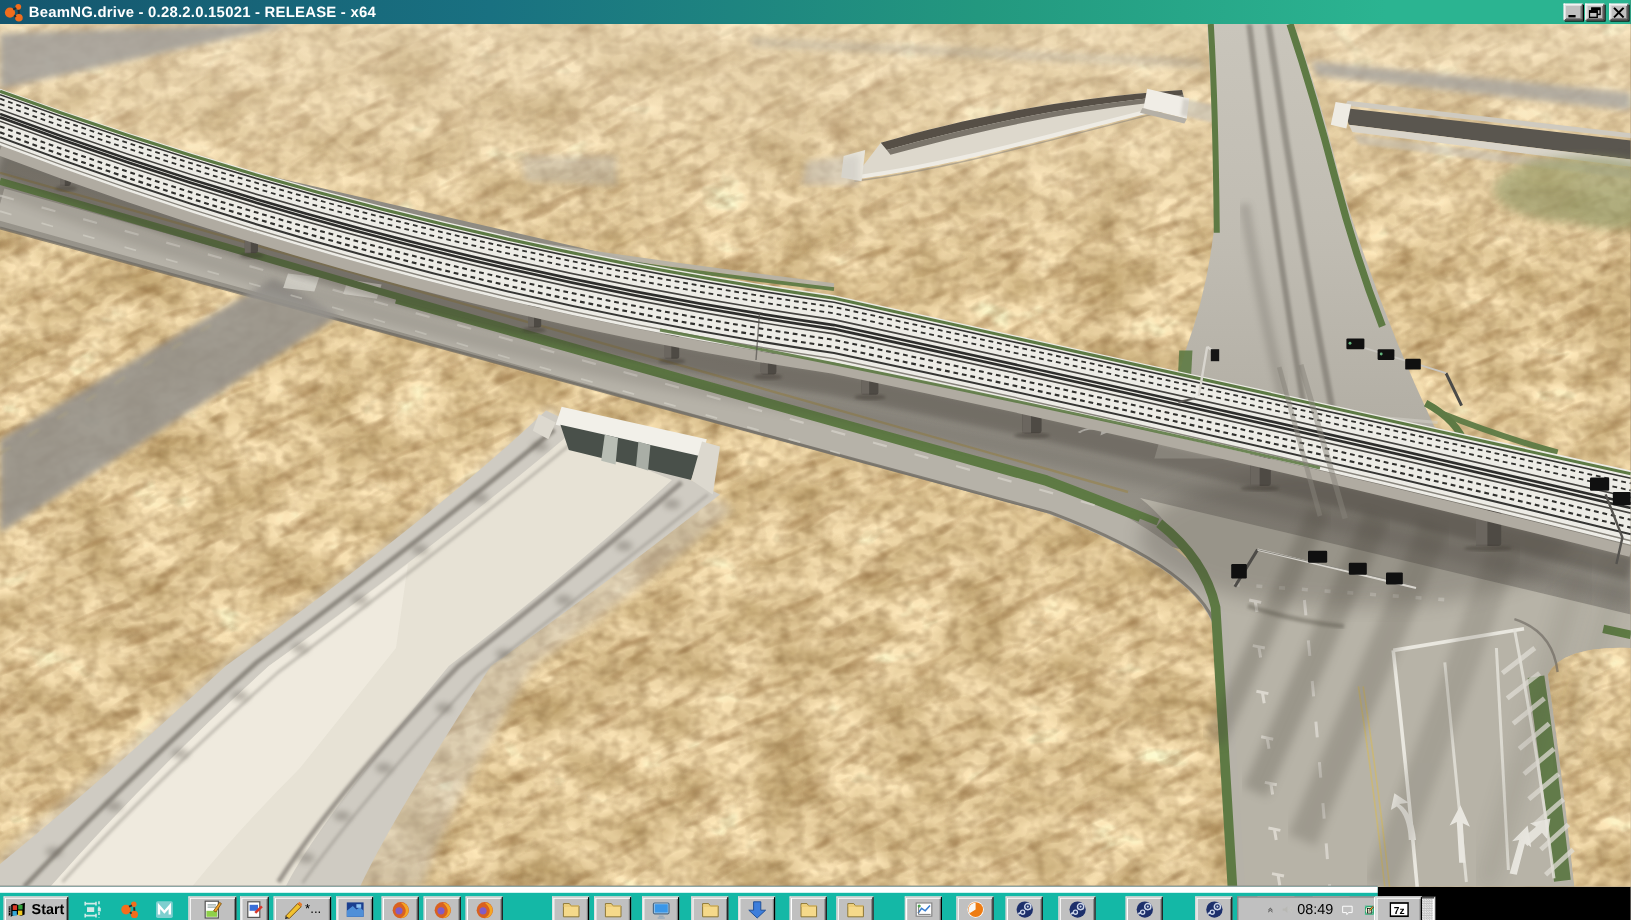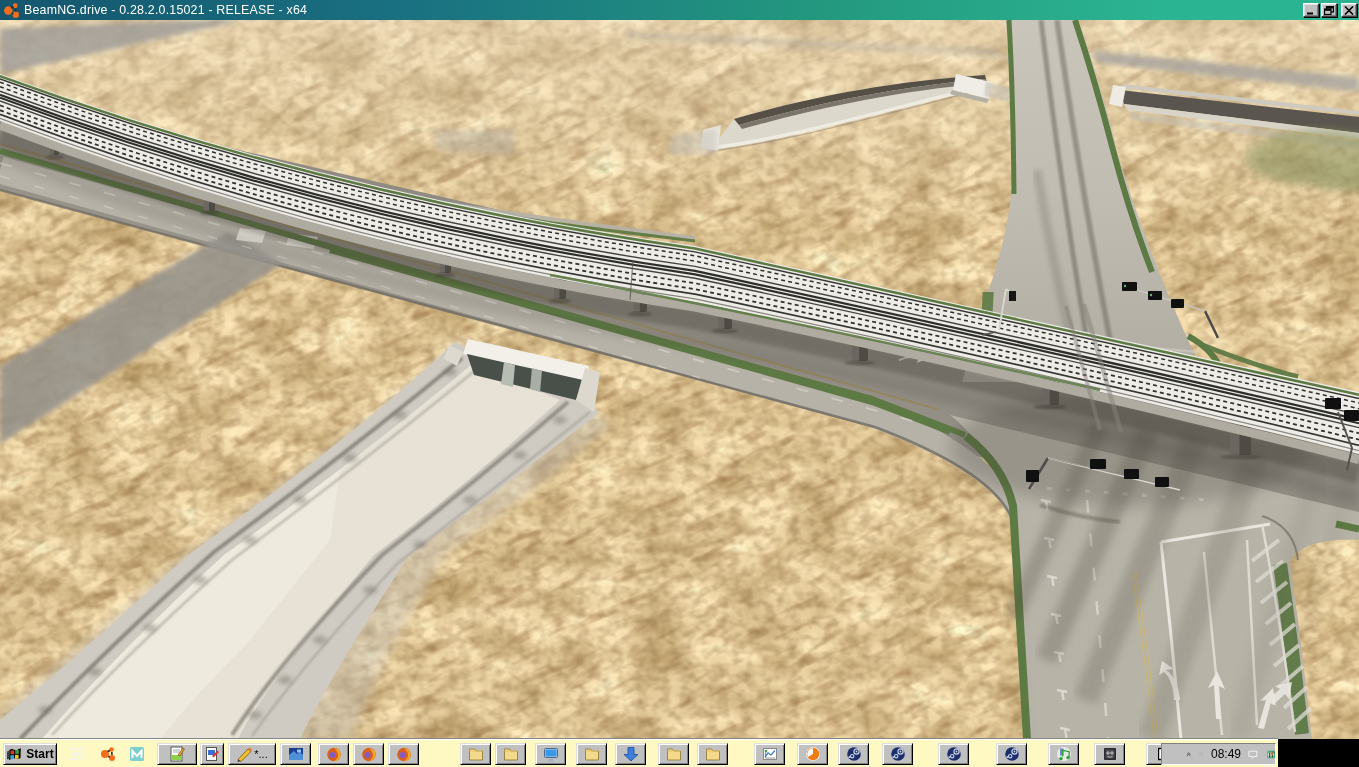--- a/index.html
+++ b/index.html
@@ -1,24 +1,24 @@
 <!DOCTYPE html>
 <html><head><meta charset="utf-8"><style>
 *{margin:0;padding:0;box-sizing:border-box}
 html,body{width:1359px;height:767px;overflow:hidden}
 .page{position:relative;width:1359px;height:767px;font-family:"Liberation Sans",sans-serif;background:#000}
 .titlebar{position:absolute;left:0;top:0;width:1359px;height:20px;display:flex;align-items:center;
  background:linear-gradient(90deg,#15566e 0%,#197181 30%,#23987f 60%,#2bb491 85%,#2bb491 100%)}
-.ttext{color:#fff;font-size:12.4px;font-weight:normal;white-space:nowrap;letter-spacing:0.2px}
+.ttext{color:#fff;font-size:12.4px;font-weight:bold;white-space:nowrap;letter-spacing:0.2px}
 .wbtns{position:absolute;right:2px;top:3px;display:flex}
 .wb{width:16px;height:14px;background:#c0c0c0;border:1px solid;border-color:#fff #404040 #404040 #fff;
  box-shadow:inset 1px 1px 0 #dfdfdf, inset -1px -1px 0 #808080, 1px 1px 0 #000;
  display:flex;align-items:center;justify-content:center;margin-left:2px}
 .wbx{margin-left:4px}
-.taskbar{position:absolute;left:0;top:739px;width:1278px;height:28px;background:#fef9c3;border-top:1px solid #ffffff;box-shadow:0 -1px 0 #868686}
+.taskbar{position:absolute;left:0;top:739px;width:1148px;height:28px;background:#14b8a6;border-top:5px solid #ffffff;box-shadow:0 -1px 0 #868686}
 .startbtn{position:absolute;left:3px;top:3px;width:54px;height:22px;background:#c0c0c0;
  border:1px solid;border-color:#dfdfdf #000 #000 #dfdfdf;box-shadow:inset 1px 1px 0 #fff, inset -1px -1px 0 #808080;
  display:flex;align-items:center;justify-content:center;gap:2px}
 .startbtn span{font-size:12px;font-weight:bold;color:#000}
 .ql{position:absolute;top:6px;width:18px;height:16px;display:flex;align-items:center;justify-content:center}
 .tbtn{position:absolute;top:3px;height:22px;background:#c0c0c0;
  border:1px solid;border-color:#dfdfdf #000 #000 #dfdfdf;box-shadow:inset 1px 1px 0 #fff, inset -1px -1px 0 #808080;
  display:flex;align-items:center;justify-content:center}
 .tbtn.pressed{border-color:#000 #dfdfdf #dfdfdf #000;box-shadow:inset 1px 1px 0 #808080, inset -1px -1px 0 #fff;
  background-image:repeating-conic-gradient(#e8e8e8 0% 25%, #c0c0c0 0% 50%);background-size:2px 2px}

